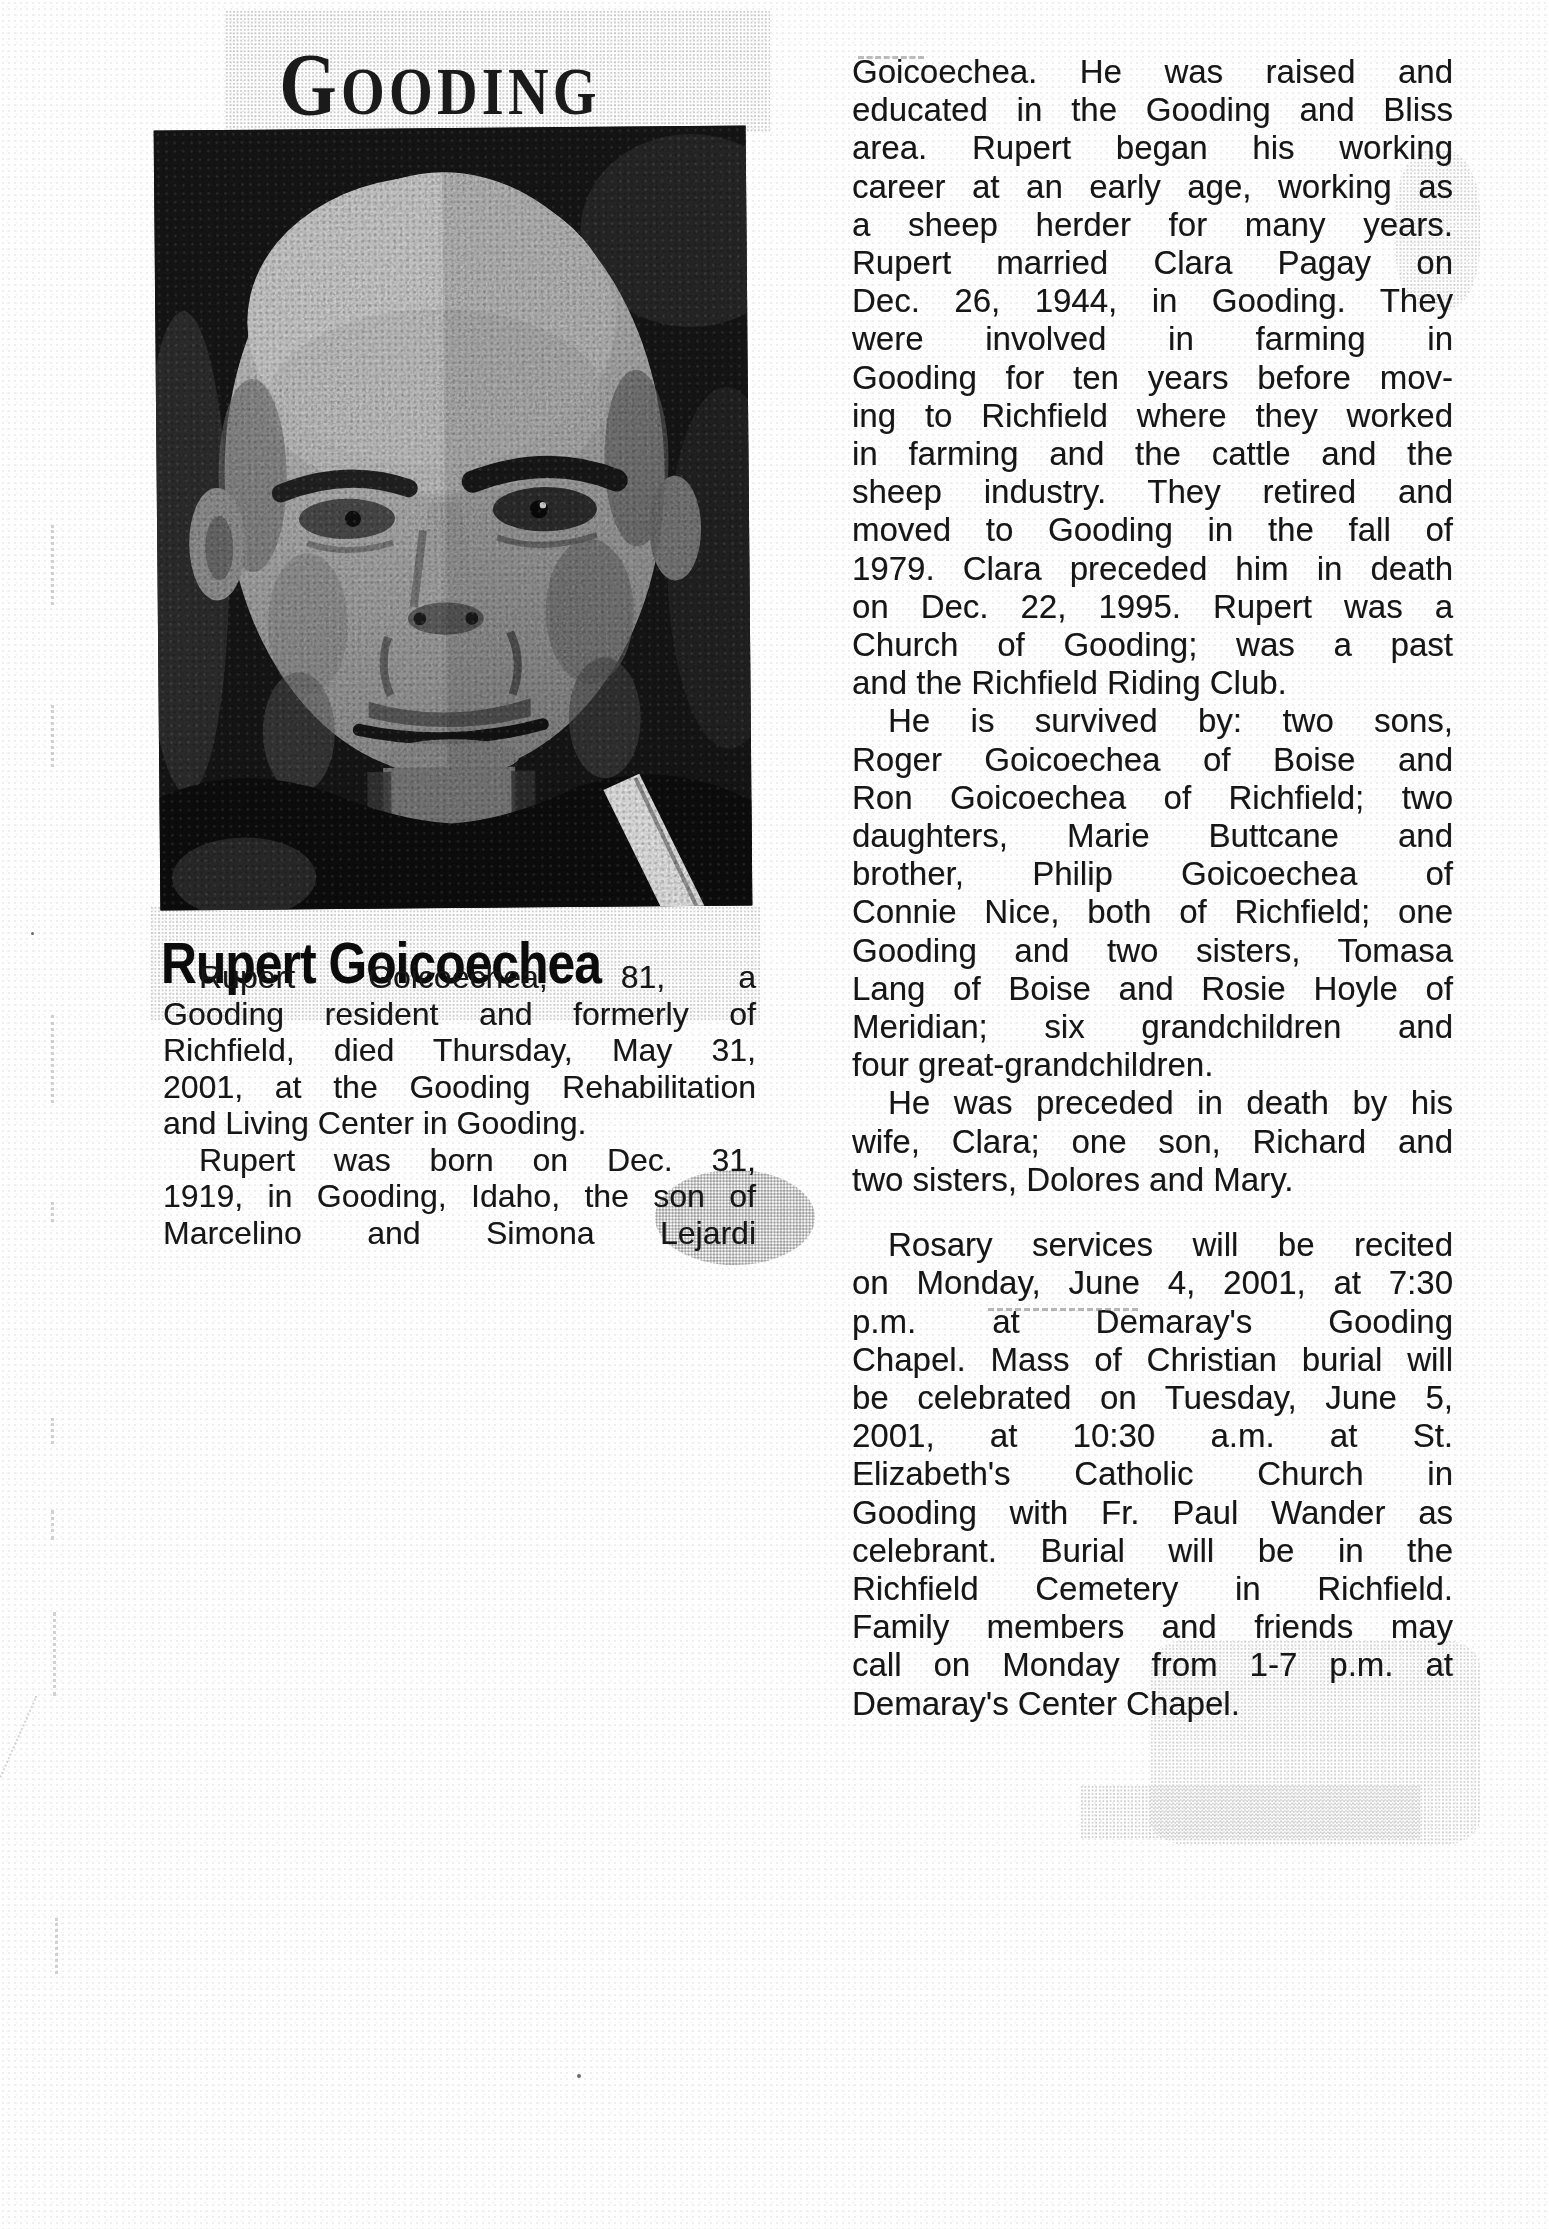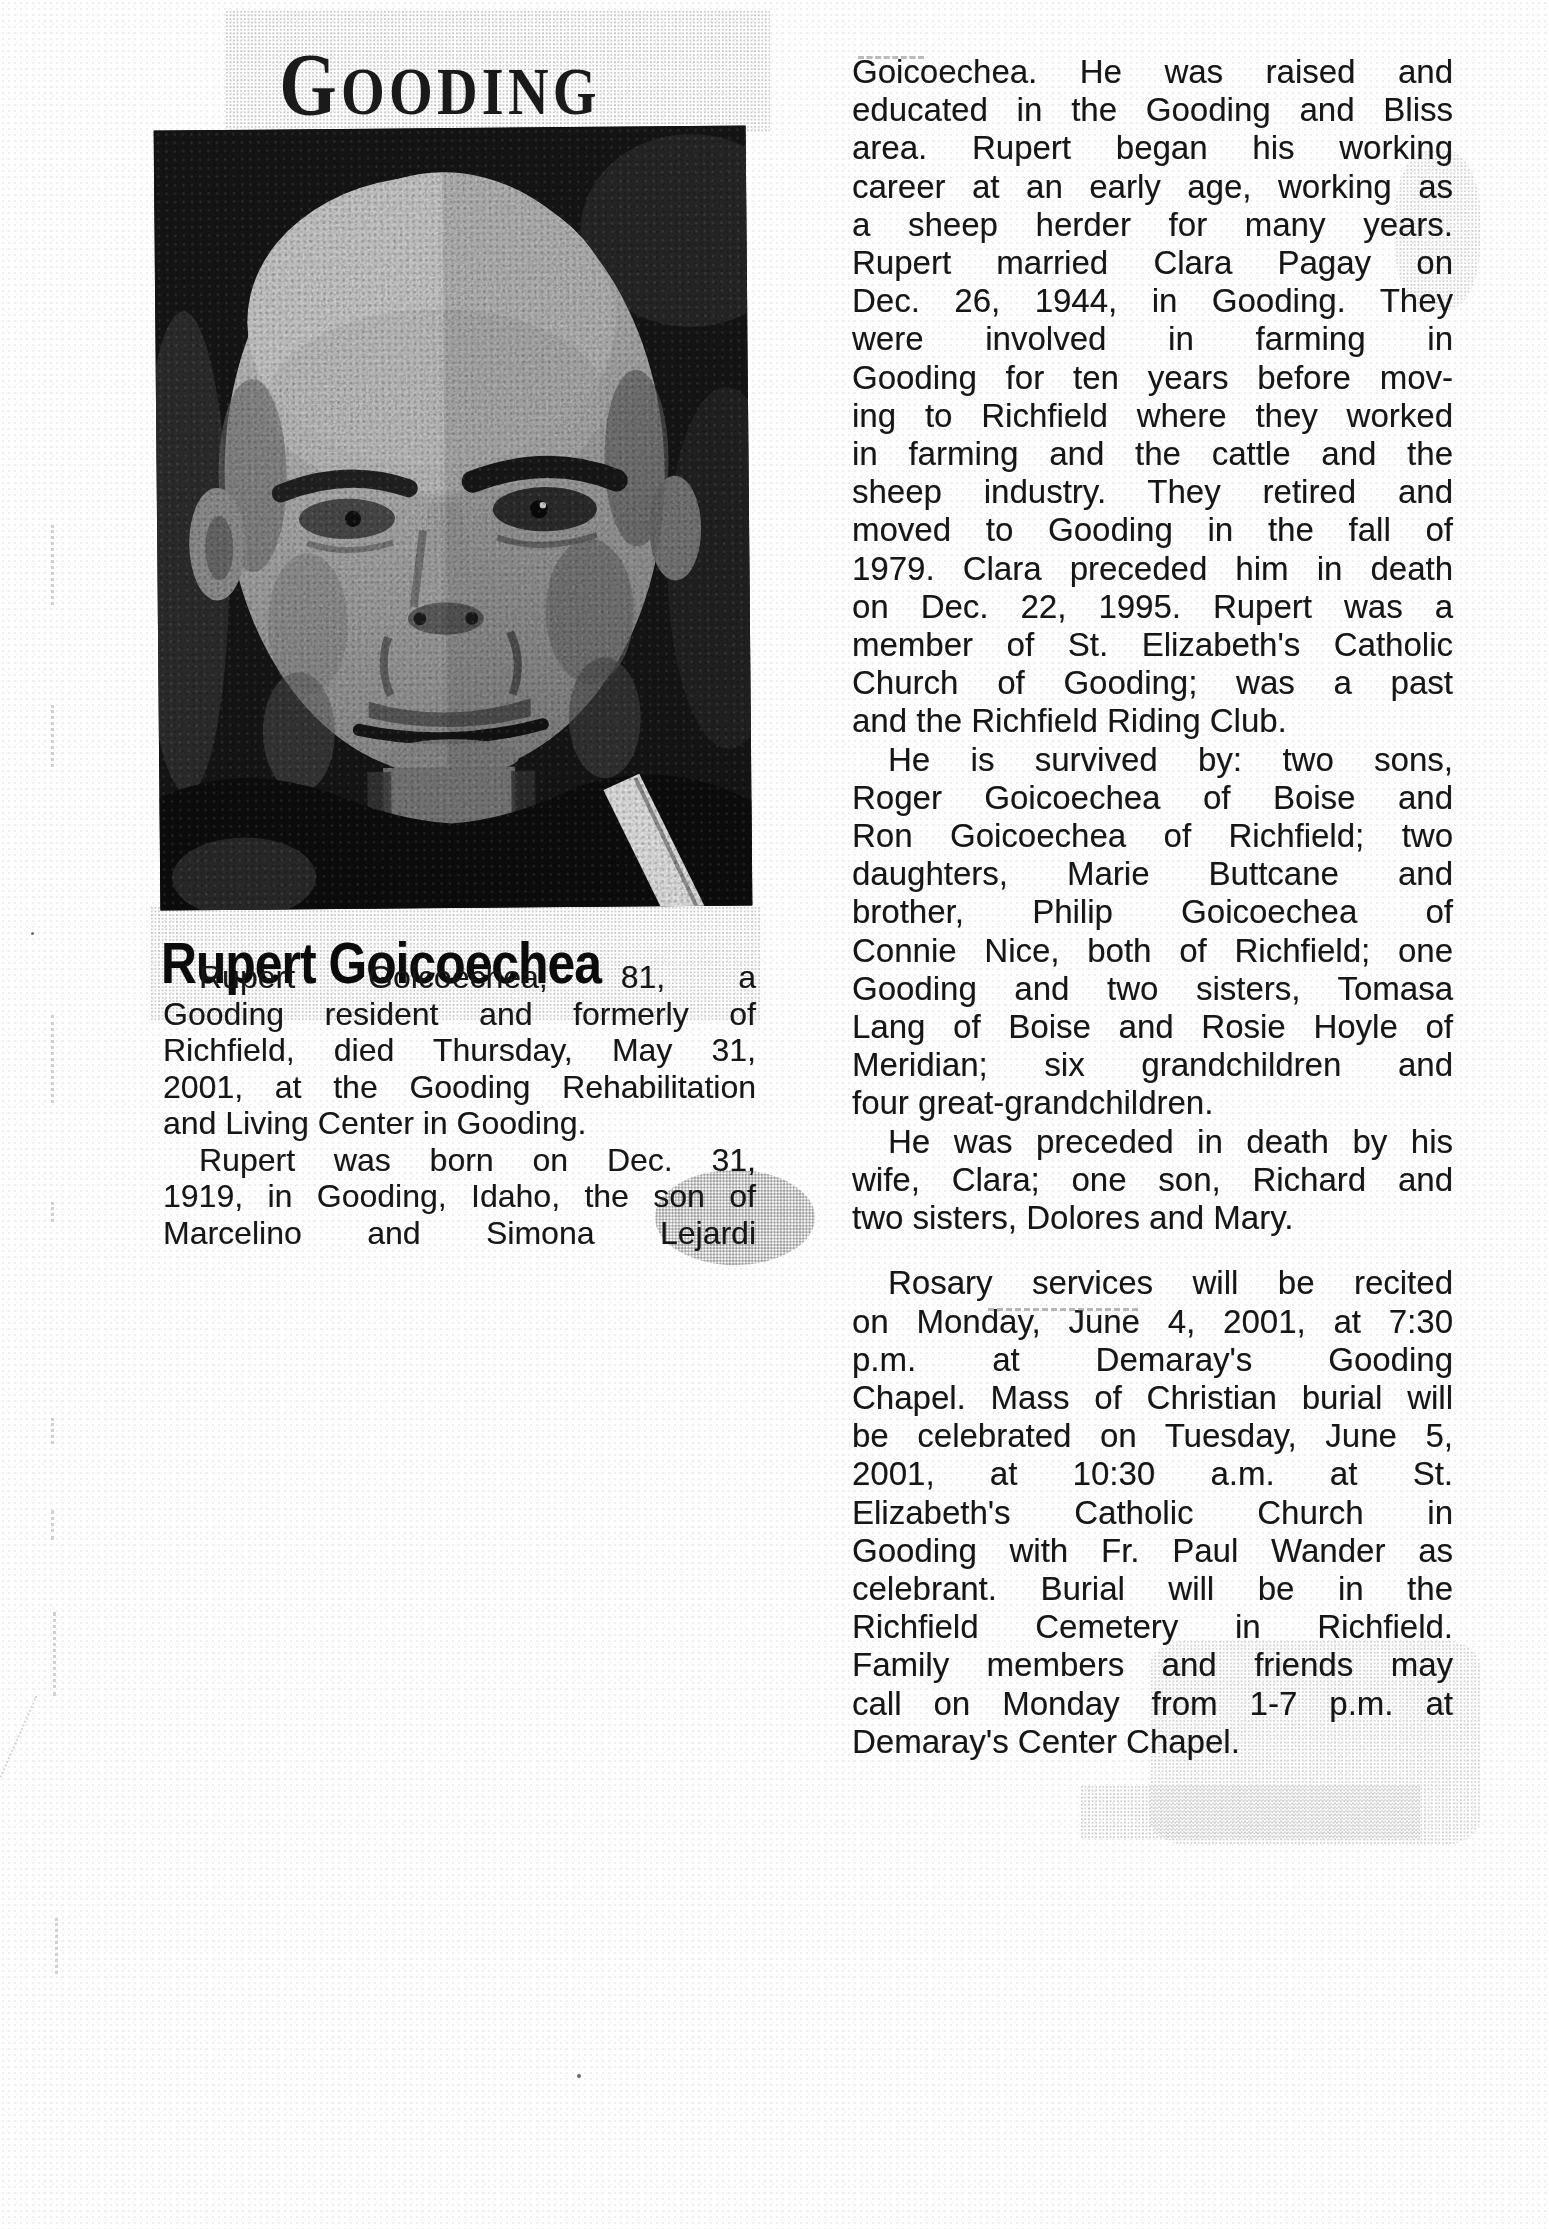--- a/index.html
+++ b/index.html
@@ -193,21 +193,20 @@
       <div class="line">Rupert married Clara Pagay on</div>
       <div class="line">Dec. 26, 1944, in Gooding. They</div>
       <div class="line">were involved in farming in</div>
       <div class="line">Gooding for ten years before mov-</div>
       <div class="line">ing to Richfield where they worked</div>
       <div class="line">in farming and the cattle and the</div>
       <div class="line">sheep industry. They retired and</div>
       <div class="line">moved to Gooding in the fall of</div>
       <div class="line">1979. Clara preceded him in death</div>
       <div class="line">on Dec. 22, 1995. Rupert was a</div>
-      <div class="line">member of St. Elizabeth's Catholic</div>
       <div class="line">Church of Gooding; was a past</div>
       <div class="line endline">and the Richfield Riding Club.</div>
       <div class="line indent">He is survived by: two sons,</div>
       <div class="line">Roger Goicoechea of Boise and</div>
       <div class="line">Ron Goicoechea of Richfield; two</div>
       <div class="line">daughters, Marie Buttcane and</div>
       <div class="line">brother, Philip Goicoechea of</div>
       <div class="line">Connie Nice, both of Richfield; one</div>
       <div class="line">Gooding and two sisters, Tomasa</div>
       <div class="line">Lang of Boise and Rosie Hoyle of</div>

